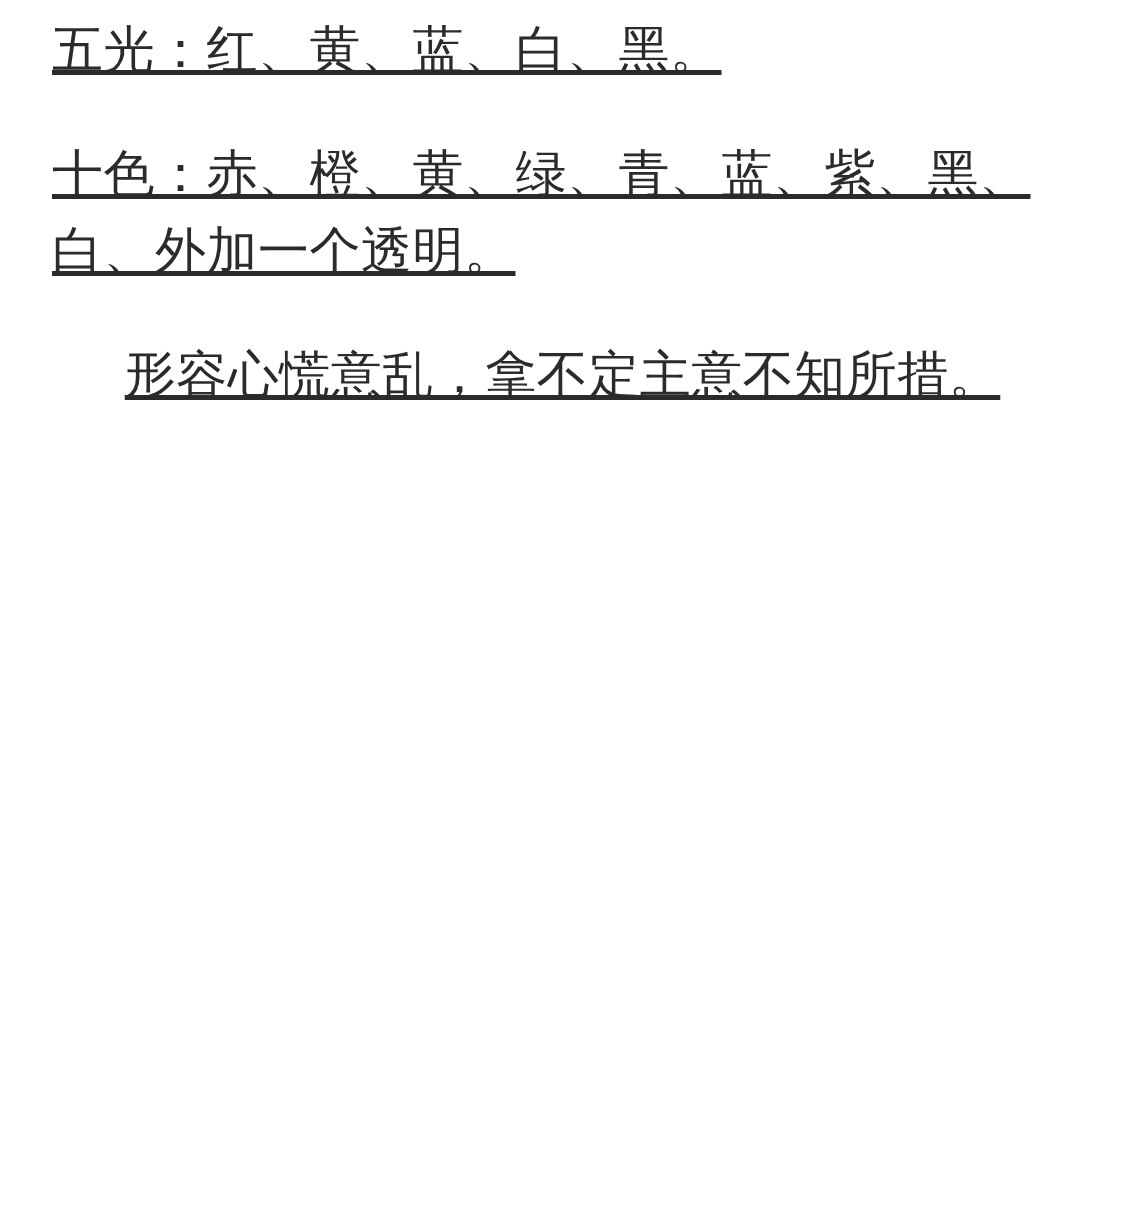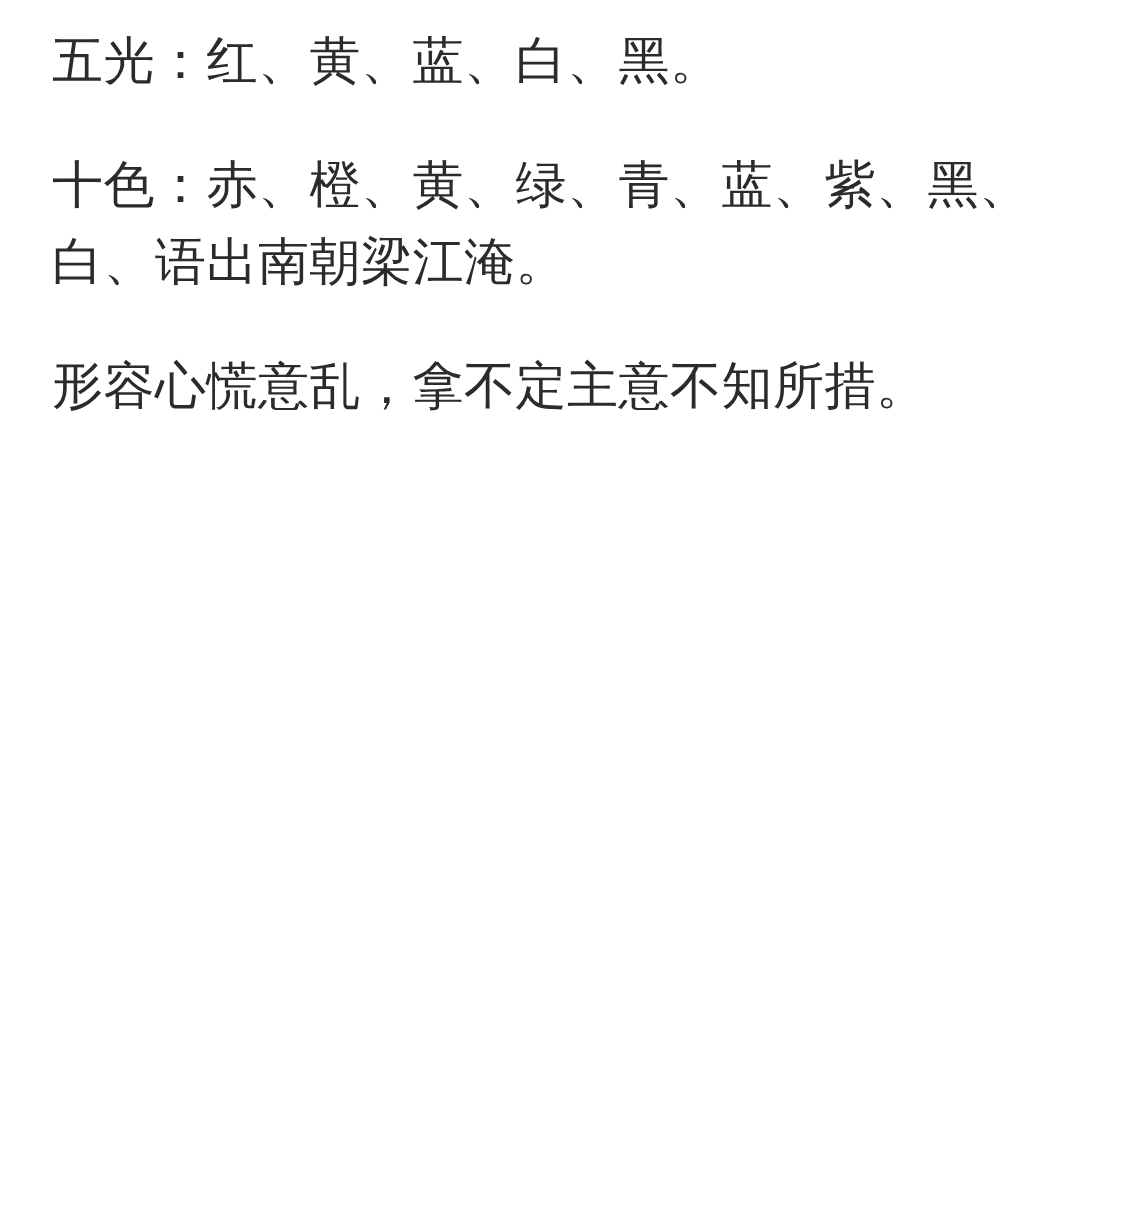--- a/index.html
+++ b/index.html
@@ -9,46 +9,48 @@
   }
   body {
     width: 1125px;
     min-height: 1209px;
     font-family: "Liberation Sans", "DejaVu Sans", sans-serif;
     color: #2b2b2b;
   }
   .page {
     box-sizing: border-box;
     width: 1125px;
-    padding: 22px 52px 0 52px;
+    padding: 11px 52px 0 52px;
+    text-decoration: underline;
   }
   .para {
     font-size: 51px;
     line-height: 1.52;
     letter-spacing: 0.5px;
     margin: 0 0 46px 0;
     text-align: left;
     word-break: break-all;
     color: #2b2b2b;
   }
   .para.heading {
     margin-top: 58px;
     margin-bottom: 60px;
   }
   .para.last {
     margin-bottom: 0;
+    text-align: center;
   }
 </style>
 </head>
 <body>
 
 <div class="page">
 
   <p class="para">五光：红、黄、蓝、白、黑。</p>
 
-  <p class="para">十色：赤、橙、黄、绿、青、蓝、紫、黑、白、语出南朝梁江淹。</p>
+  <p class="para">十色：赤、橙、黄、绿、青、蓝、紫、黑、白、外加一个透明。</p>
 
 
 
 
   <p class="para last">形容心慌意乱，拿不定主意不知所措。</p>
 
 </div>
 
 </body></html>

